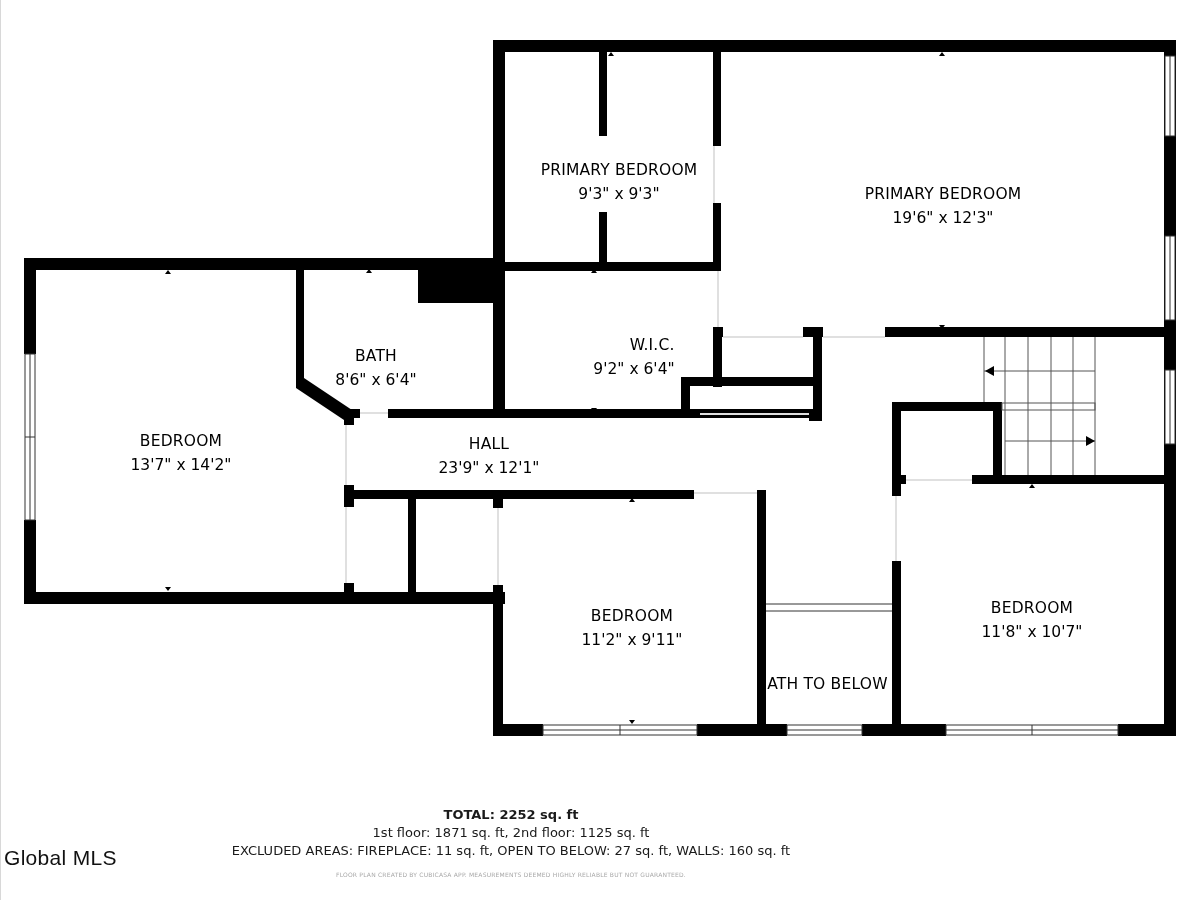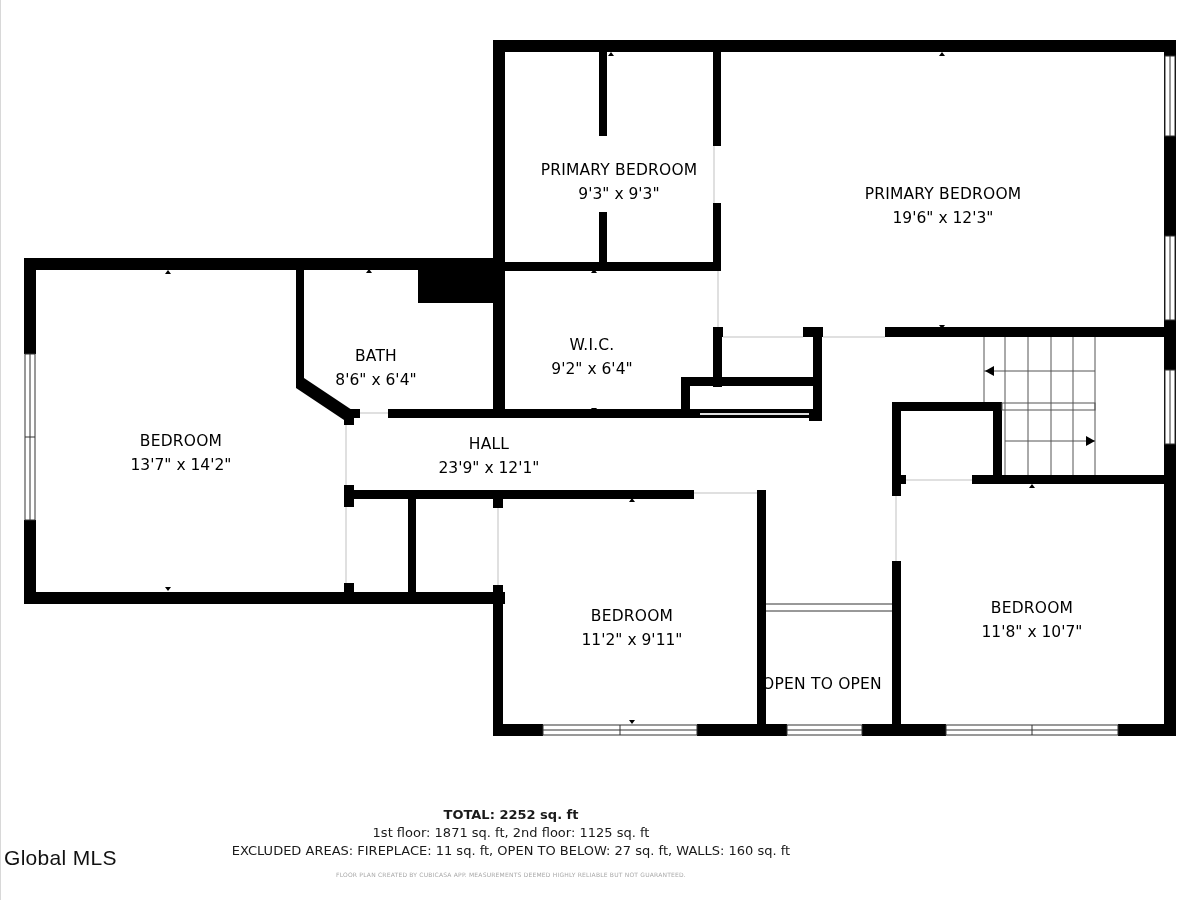--- a/index.html
+++ b/index.html
@@ -163,38 +163,38 @@
   <span class="dims">9'3" x 9'3"</span>
 </div>
 <div class="room-label" style="left:943px; top:182px;">
   <span class="name">PRIMARY BEDROOM</span>
   <span class="dims">19'6" x 12'3"</span>
 </div>
 <div class="room-label" style="left:376px; top:344px;">
   <span class="name">BATH</span>
   <span class="dims">8'6" x 6'4"</span>
 </div>
-<div class="room-label" style="left:592px; top:333px;">
+<div class="room-label" style="left:634px; top:333px;text-align:right;">
   <span class="name">W.I.C.</span>
   <span class="dims">9'2" x 6'4"</span>
 </div>
 <div class="room-label" style="left:181px; top:429px;">
   <span class="name">BEDROOM</span>
   <span class="dims">13'7" x 14'2"</span>
 </div>
 <div class="room-label" style="left:489px; top:432px;">
   <span class="name">HALL</span>
   <span class="dims">23'9" x 12'1"</span>
 </div>
 <div class="room-label" style="left:632px; top:604px;">
   <span class="name">BEDROOM</span>
   <span class="dims">11'2" x 9'11"</span>
 </div>
 <div class="room-label" style="left:822px; top:672px;">
-  <span class="name">OPEN TO OPEN</span>
+  <span class="name">BATH TO BELOW</span>
 </div>
 <div class="room-label" style="left:1032px; top:596px;">
   <span class="name">BEDROOM</span>
   <span class="dims">11'8" x 10'7"</span>
 </div>
 
 <div class="summary total">TOTAL: 2252 sq. ft</div>
 <div class="summary floors">1st floor: 1871 sq. ft, 2nd floor: 1125 sq. ft</div>
 <div class="summary excluded">EXCLUDED AREAS: FIREPLACE: 11 sq. ft, OPEN TO BELOW: 27 sq. ft, WALLS: 160 sq. ft</div>
 <div class="summary disclaimer">FLOOR PLAN CREATED BY CUBICASA APP. MEASUREMENTS DEEMED HIGHLY RELIABLE BUT NOT GUARANTEED.</div>

